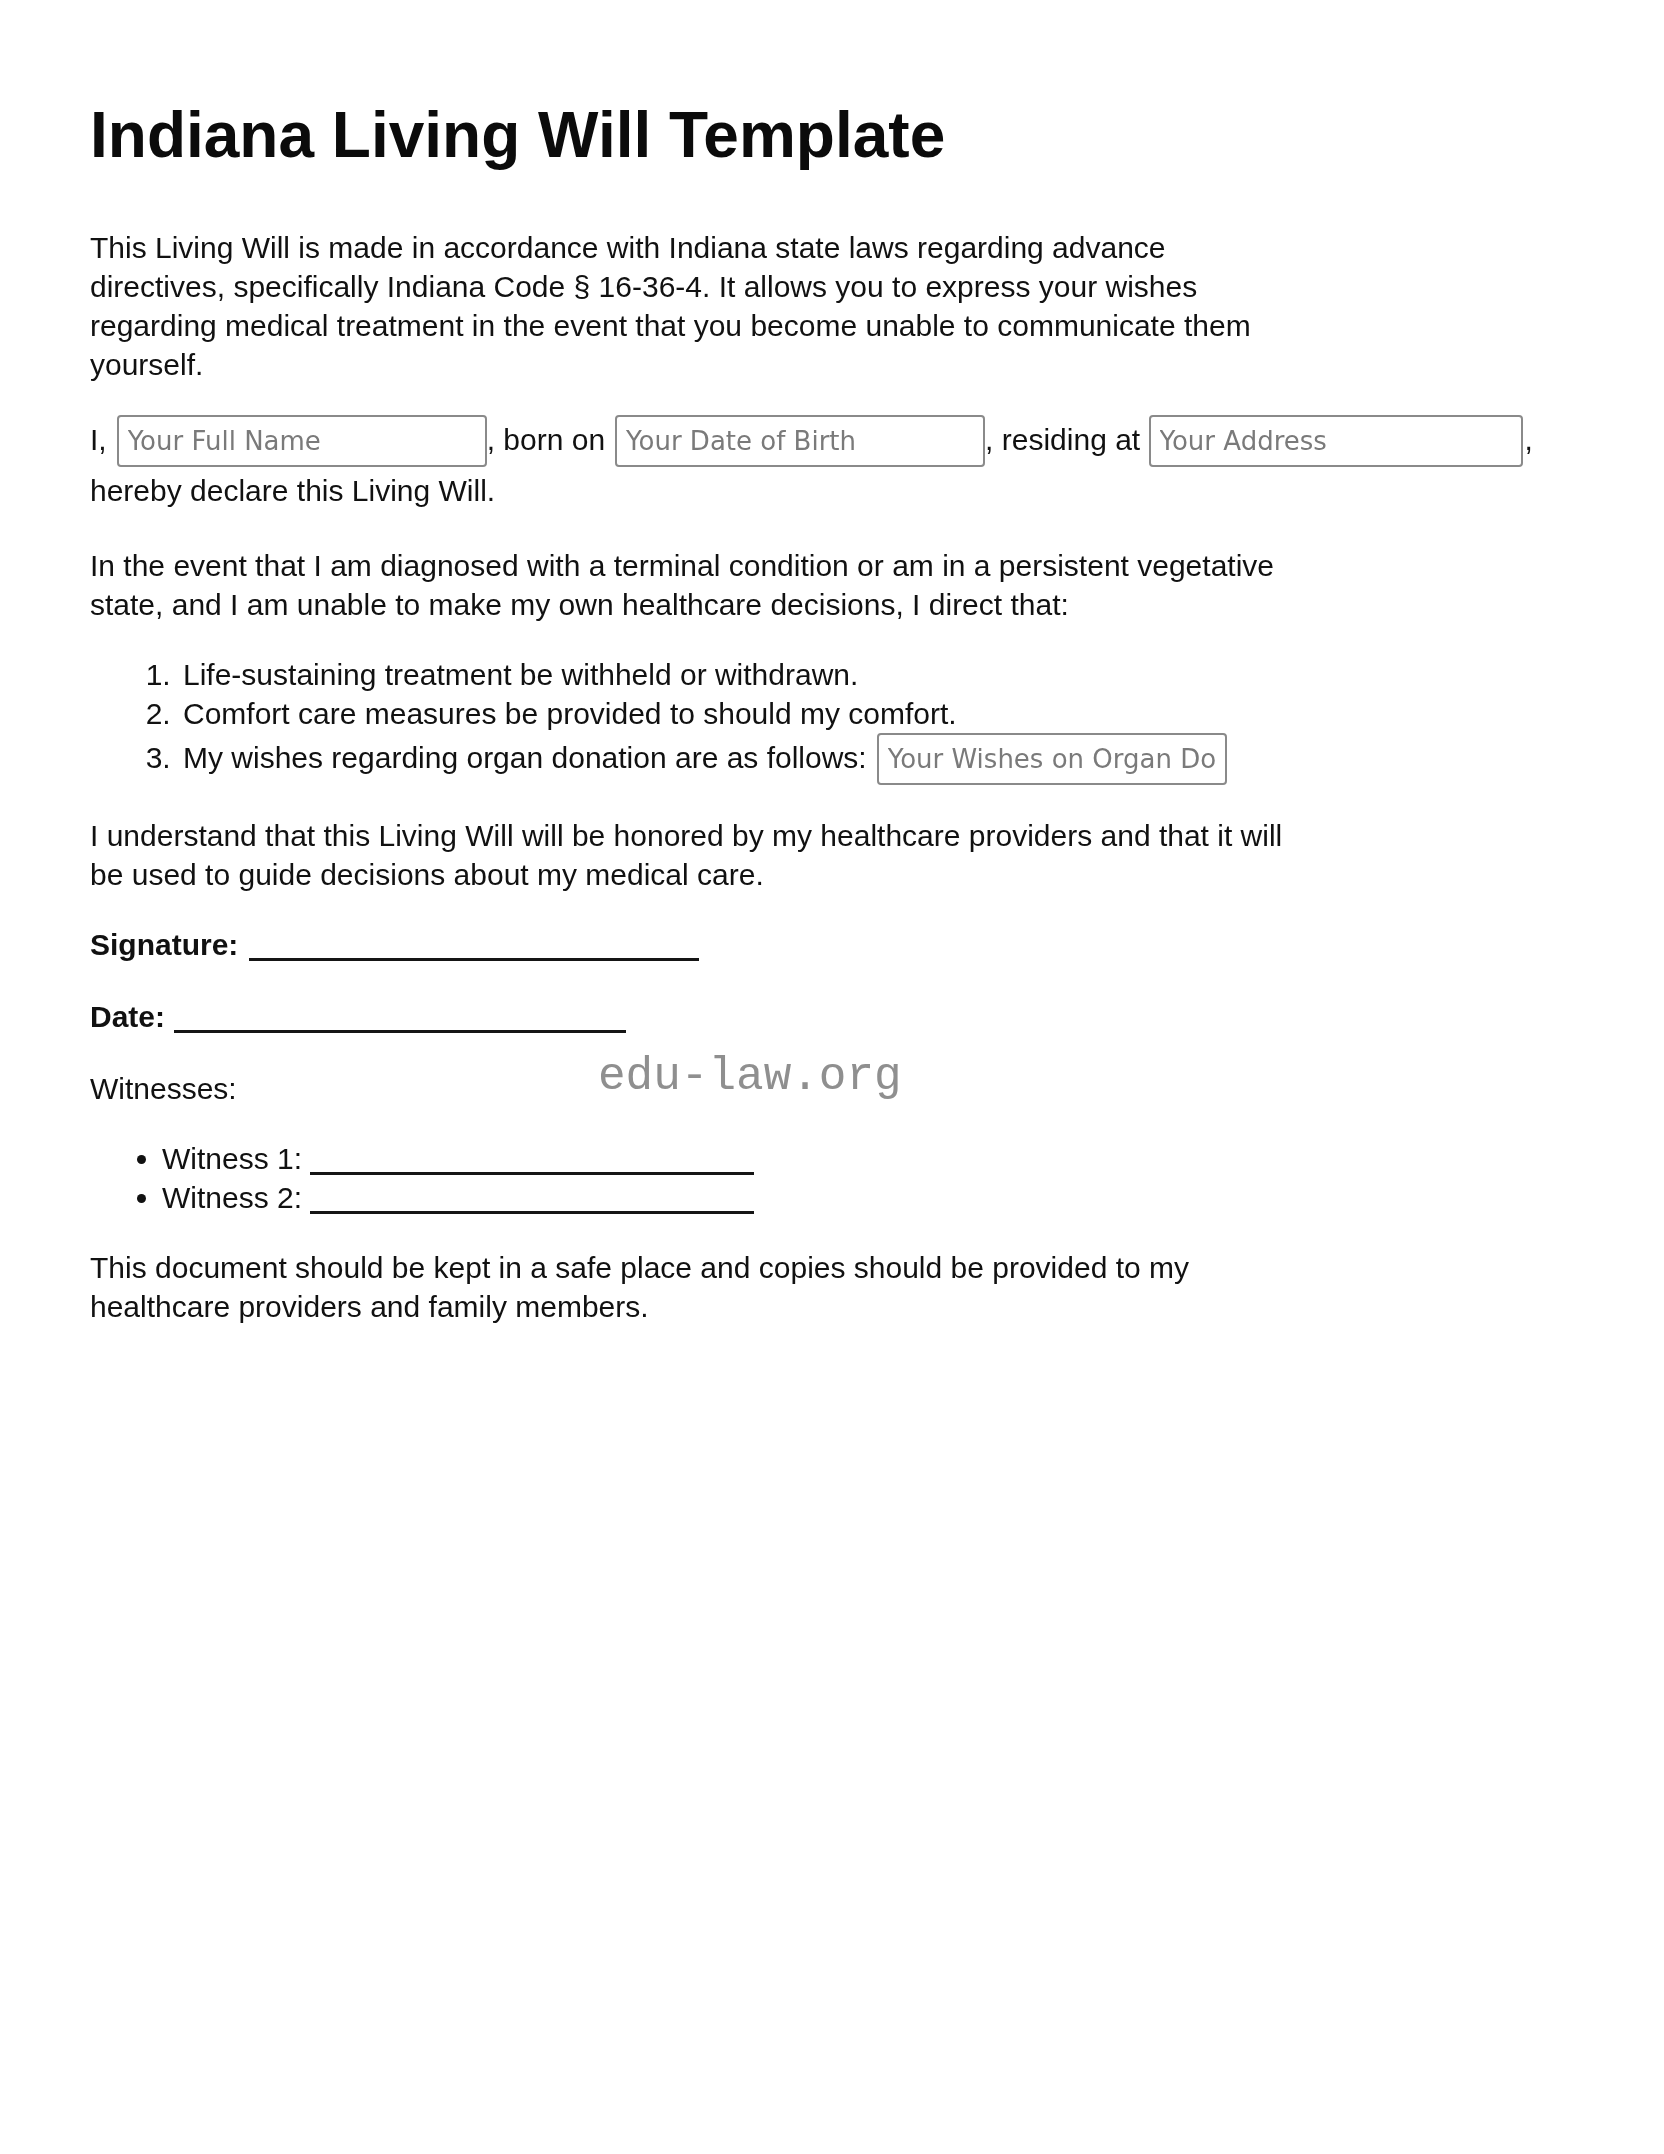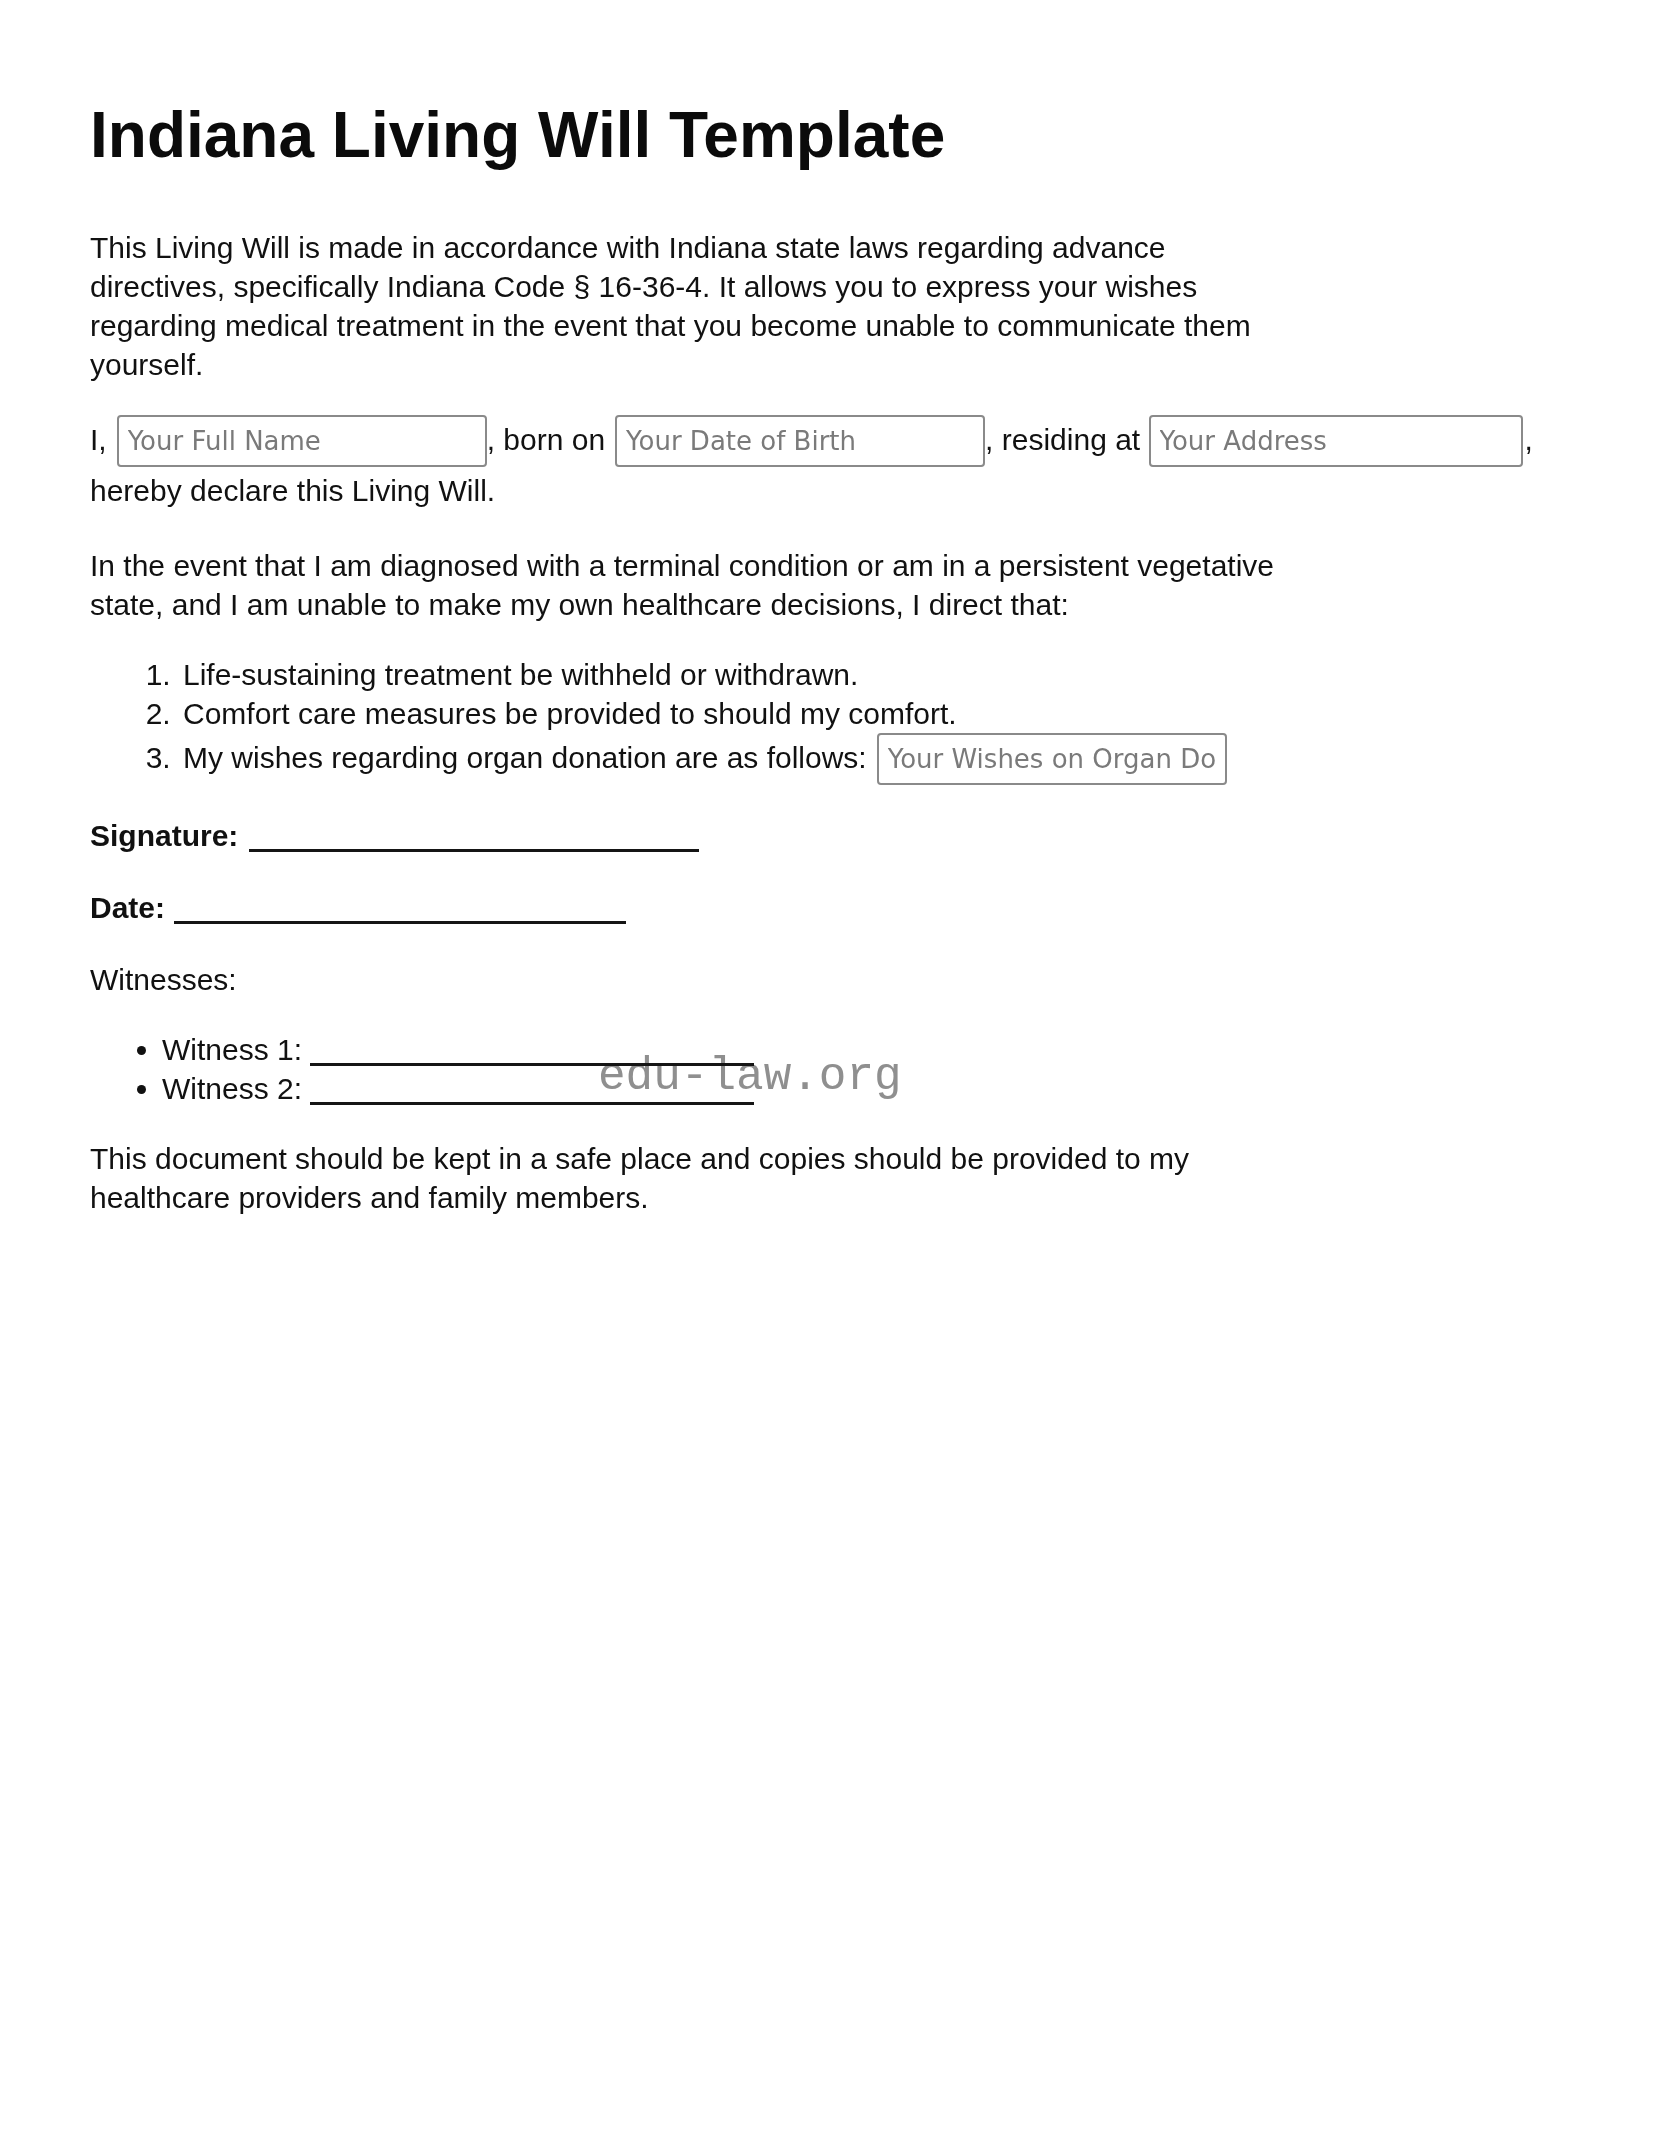--- a/index.html
+++ b/index.html
@@ -110,20 +110,22 @@
 
   <p class="ml">In the event that I am diagnosed with a terminal condition or am in a persistent vegetative
 state, and I am unable to make my own healthcare decisions, I direct that:</p>
 
   <ol class="directives">
     <li><span>Life-sustaining treatment be withheld or withdrawn.</span></li>
     <li><span>Comfort care measures be provided to should my comfort.</span></li>
     <li><span>My wishes regarding organ donation are as follows:</span><input type="text" class="field w-organ" placeholder="Your Wishes on Organ Donation" style=""></li>
   </ol>
 
+  <p class="ml">I understand that this Living Will will be honored by my healthcare providers and that it will
+be used to guide decisions about my medical care.</p>
 
   <p class="sig-row"><strong class="lbl">Signature:</strong><span class="blank sig"></span></p>
 
   <p class="sig-row"><strong class="lbl">Date:</strong><span class="blank date"></span></p>
 
   <p>Witnesses:</p>
 
   <ul class="witness-list">
     <li><span>Witness 1:</span><span class="blank wit"></span></li>
     <li><span>Witness 2:</span><span class="blank wit"></span></li>

